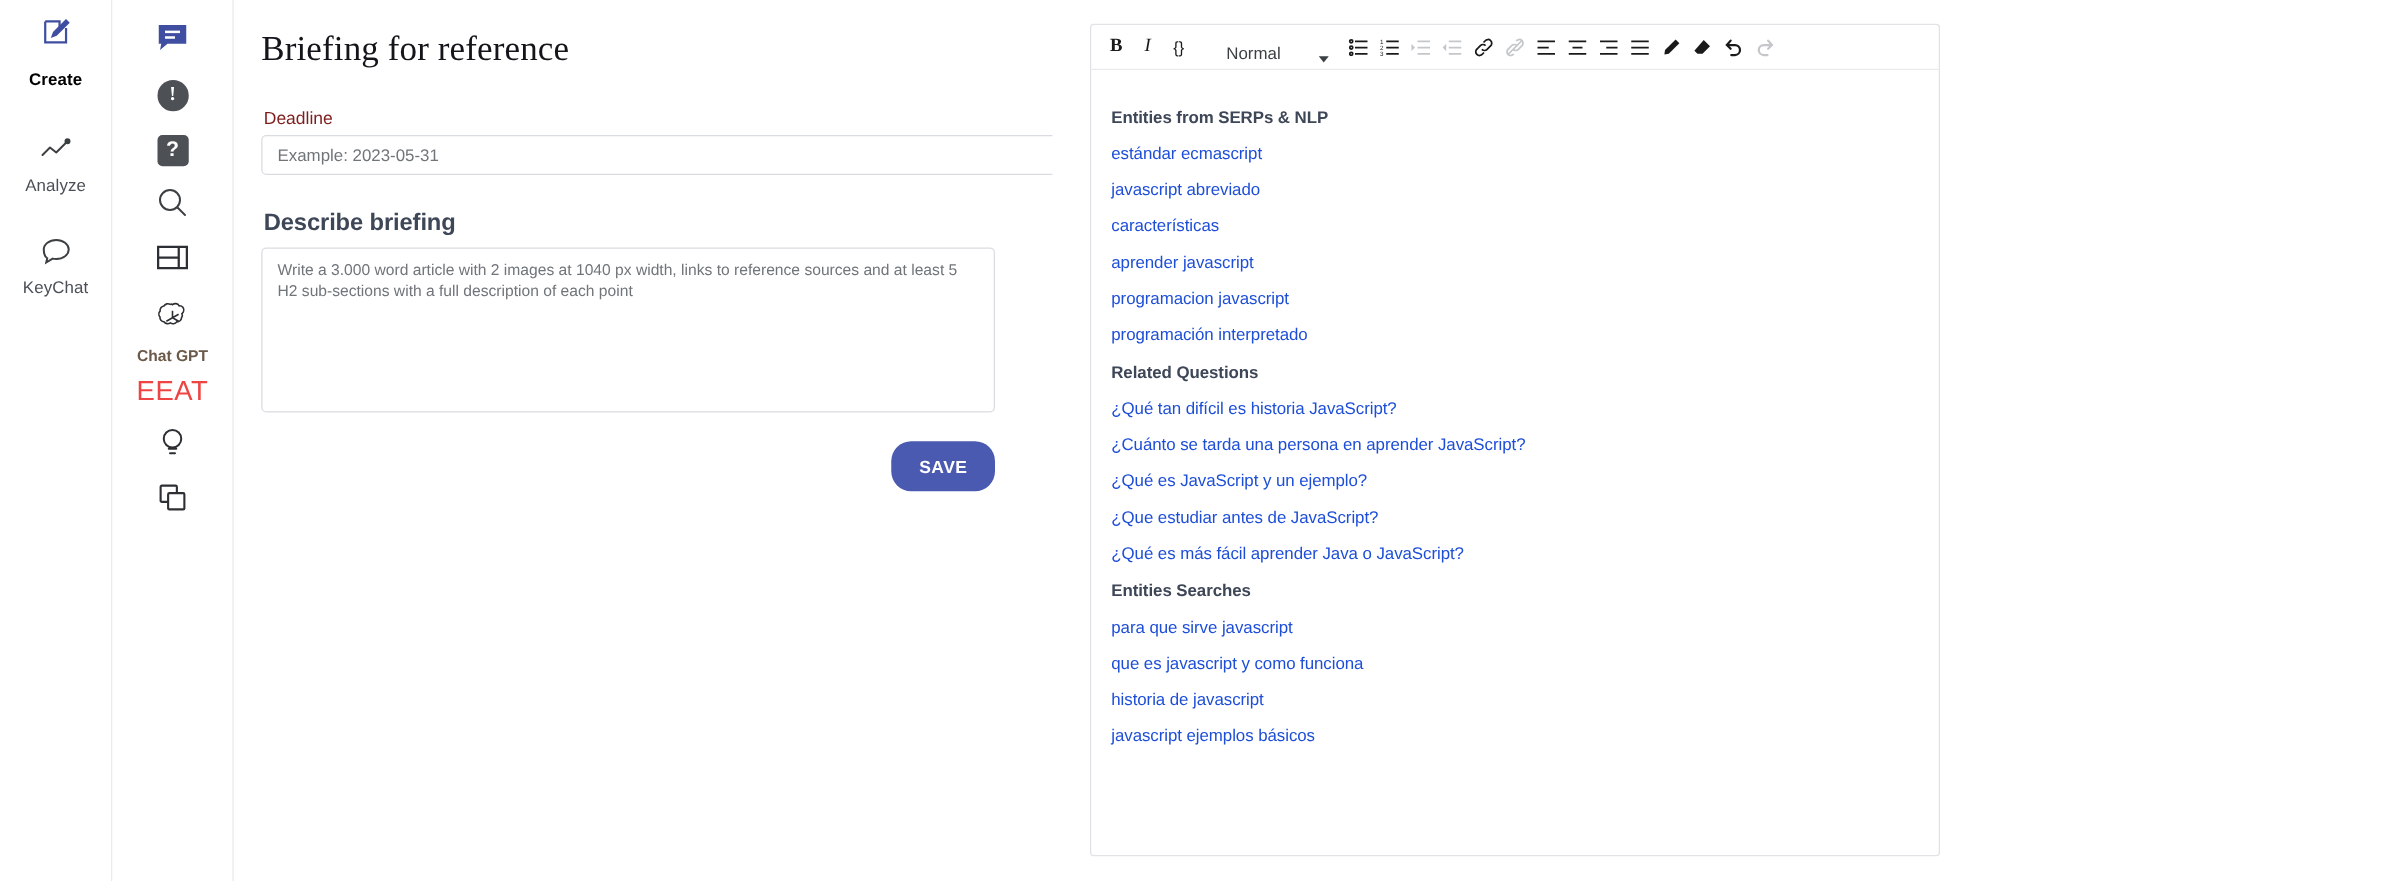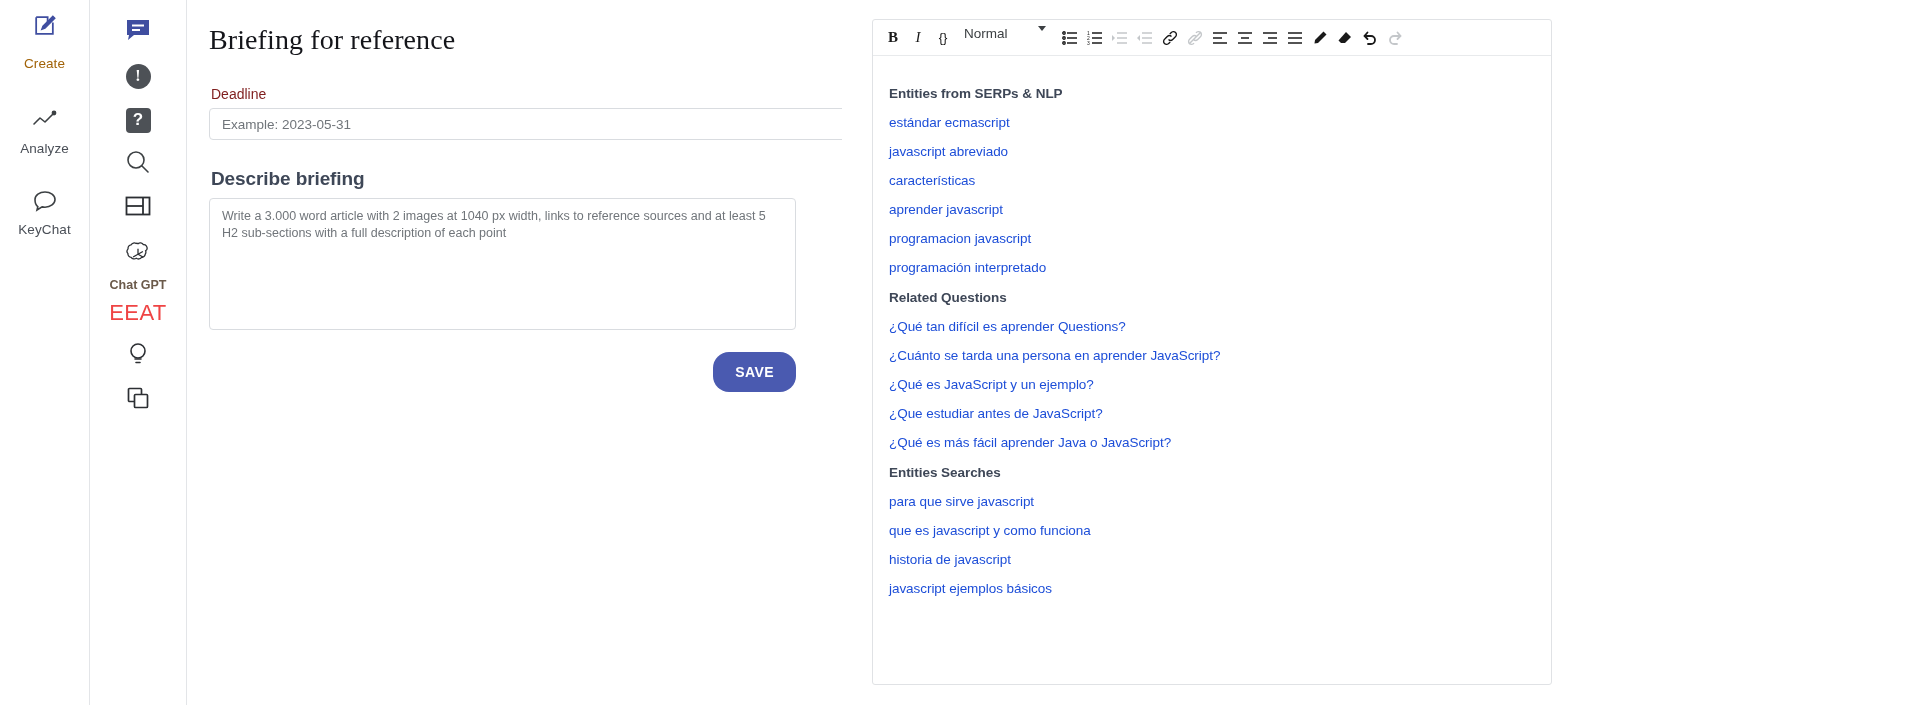--- a/index.html
+++ b/index.html
@@ -36,21 +36,21 @@
     align-items: center;
     cursor: pointer;
     text-decoration: none;
   }
   .nav-item .nav-ico { height: 30px; display: flex; align-items: center; justify-content: center; }
   .nav-item .nav-label {
     font-size: 13.5px;
     margin-top: 6px;
     letter-spacing: .1px;
   }
-  .nav-create .nav-label { color: #a16207; font-weight: 400; margin-top: 16px; }
+  .nav-create .nav-label { color: #000000; font-weight: 700; margin-top: 16px; }
   .nav-analyze .nav-label { color: #4a4f57; }
   .nav-keychat .nav-label { color: #4a4f57; }
   .nav-spacer-1 { height: 18px; }
   .nav-spacer-2 { height: 14px; }
 
   
   .rail-col {
     width: 97px;
     flex: 0 0 97px;
     border-right: 1px solid #e3e5e8;
@@ -202,25 +202,25 @@
     color: #1a1a1a;
     background: #fff;
     font-size: 14px;
   }
   .tb-btn.bold { font-weight: 700; font-family: "Liberation Serif", serif; font-size: 15px;}
   .tb-btn.italic { font-style: italic; font-family: "Liberation Serif", serif; font-size: 15px;}
   .tb-btn.code { font-size: 13px; font-family: "Liberation Sans", sans-serif;}
   .tb-btn.dim { color: #c4c7ca; }
   .tb-gap { width: 6px; }
   .tb-select {
-    display: flex; align-items: flex-start;
+    display: flex; align-items: flex-end;
     gap: 16px;
     height: 24px;
     padding: 0 4px 0 6px;
-    margin-left: 2px;
+    margin-left: 19px;
     cursor: pointer;
   }
   .tb-select .lbl { font-size: 13.5px; color: #3c4043; }
   .tb-select .caret {
     width: 0; height: 0;
     border-left: 4px solid transparent;
     border-right: 4px solid transparent;
     border-top: 5px solid #3c4043;
     margin-left: 14px;
   }
@@ -485,21 +485,21 @@
 
       <div class="doc-body" id="doc-body">
           <div class="doc-h">Entities from SERPs &amp; NLP</div>
           <div class="doc-p">estándar ecmascript</div>
           <div class="doc-p">javascript abreviado</div>
           <div class="doc-p">características</div>
           <div class="doc-p">aprender javascript</div>
           <div class="doc-p">programacion javascript</div>
           <div class="doc-p">programación interpretado</div>
           <div class="doc-h">Related Questions</div>
-          <div class="doc-p">¿Qué tan difícil es aprender Questions?</div>
+          <div class="doc-p">¿Qué tan difícil es historia JavaScript?</div>
           <div class="doc-p">¿Cuánto se tarda una persona en aprender JavaScript?</div>
           <div class="doc-p">¿Qué es JavaScript y un ejemplo?</div>
           <div class="doc-p">¿Que estudiar antes de JavaScript?</div>
           <div class="doc-p">¿Qué es más fácil aprender Java o JavaScript?</div>
           <div class="doc-h">Entities Searches</div>
           <div class="doc-p">para que sirve javascript</div>
           <div class="doc-p">que es javascript y como funciona</div>
           <div class="doc-p">historia de javascript</div>
           <div class="doc-p">javascript ejemplos básicos</div>
         </div>

